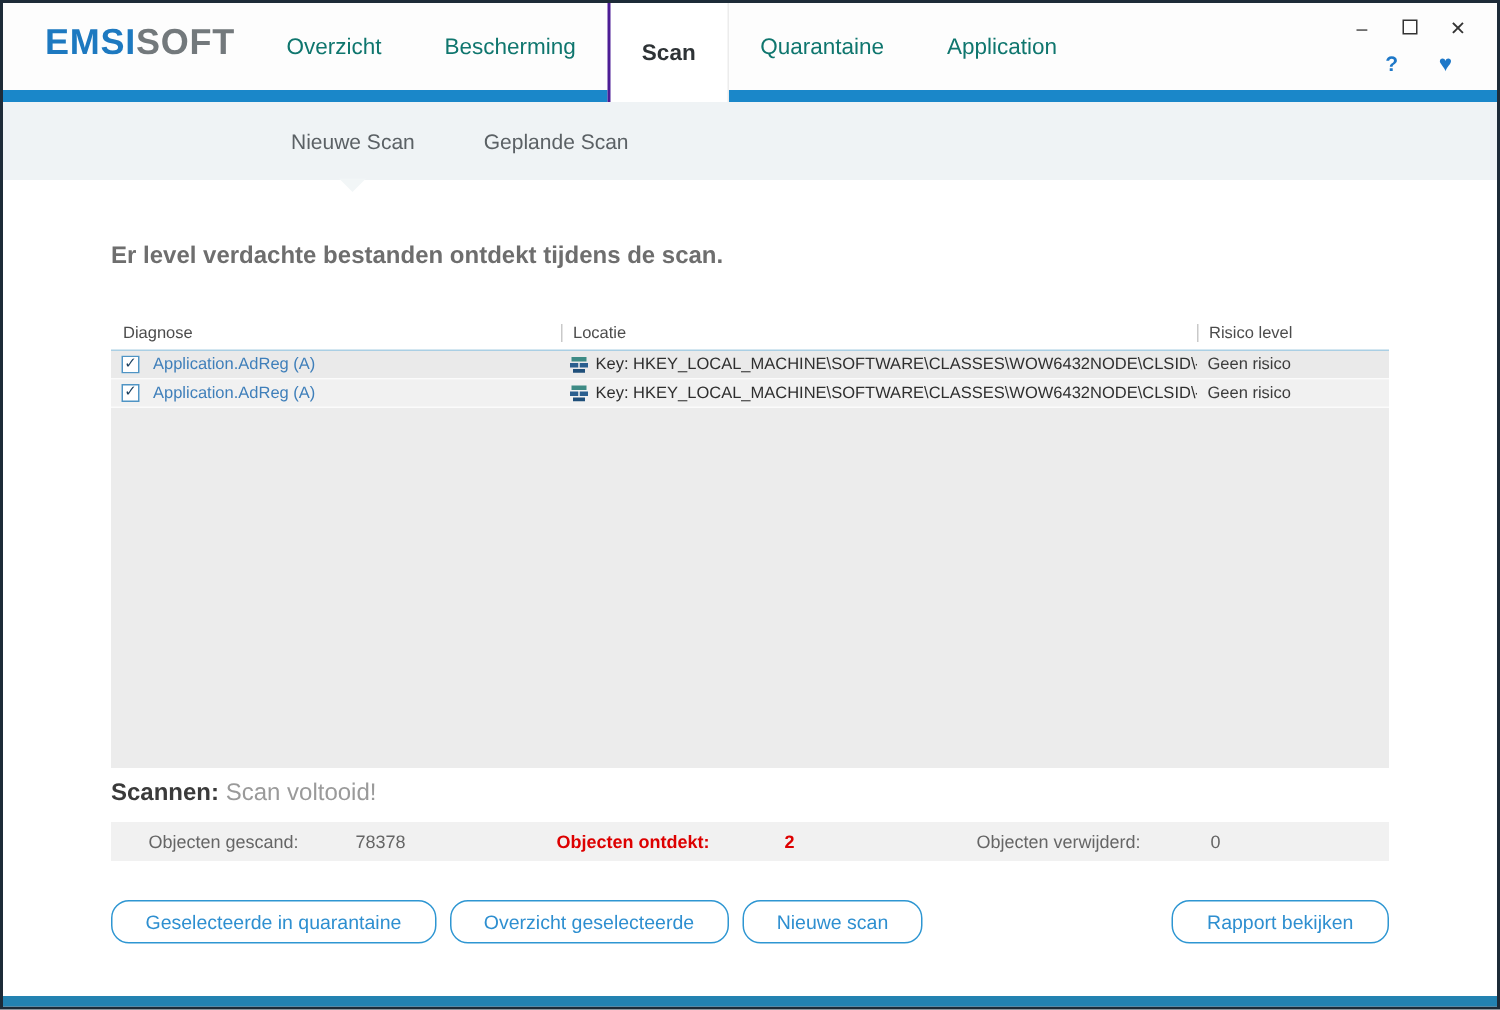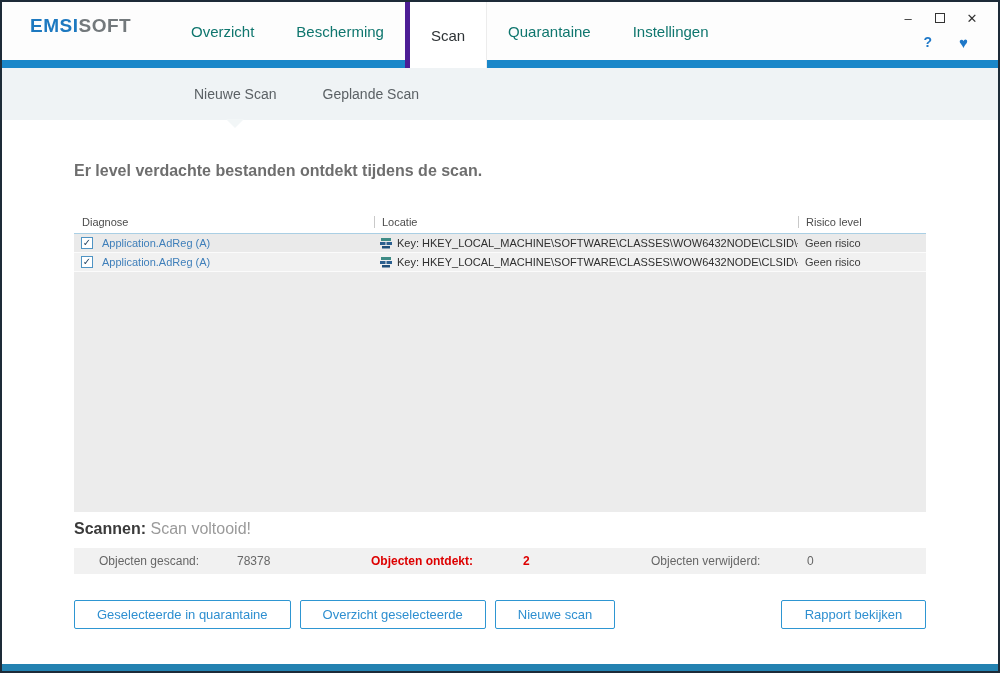--- a/index.html
+++ b/index.html
@@ -20,37 +20,37 @@
   
   .header {
     height: 66px; flex: none; position: relative; background: #fdfdfd;
   }
   .blue-bar {
     position: absolute; left: 0; right: 0; bottom: 0; height: 8px;
     background: #1a87c9; z-index: 1;
   }
   .logo {
     position: absolute; left: 28px; top: 13px;
-    font-size: 19px; font-weight: bold; letter-spacing: .5px;
+    font-size: 24px; font-weight: bold; letter-spacing: .5px;
     cursor: default; z-index: 2;
   }
   .logo-part1 { color: #1d79c0; }
   .logo-part2 { color: #73797c; }
   .nav {
     position: absolute; left: 168px; top: 0; height: 66px;
     display: flex; align-items: stretch; z-index: 2;
   }
   .nav-item {
     padding: 0 21px; font-size: 15px; color: #0f766e;
     display: flex; align-items: center; height: 58px; cursor: pointer;
   }
   .nav-item.active {
     height: 66px; background: #fff;
-    border-left: 5px solid #4c1d95; border-right: 1px solid #ececec;
-    font-weight: normal; color: #2e3336;
+    border-left: 2px solid #4c1d95; border-right: 1px solid #ececec;
+    font-weight: bold; color: #2e3336;
   }
   .win-controls {
     position: absolute; top: 5px; right: 10px; display: flex; z-index: 3;
   }
   .win-btn {
     width: 32px; height: 22px; display: flex; align-items: center;
     justify-content: center; color: #333; font-size: 13px; cursor: pointer;
   }
   .win-btn .max-square { width: 10px; height: 10px; border: 1px solid #333; display: block; }
   .header-extra {
@@ -116,21 +116,21 @@
     padding-left: 25px; display: grid;
     grid-template-columns: 138px 134px 152px 128px 156px 1fr;
     align-items: center; font-size: 12px; color: #666;
   }
   .stat-label, .stat-value { white-space: nowrap; }
   .stat-red { color: #dd0000; font-weight: bold; }
 
   .buttons { margin-top: 26px; display: flex; gap: 9px; }
   .btn {
     height: 29px; padding: 0 22px; background: #fff;
-    border: 1px solid #2e96d2; border-radius: 2px;
+    border: 1px solid #2e96d2; border-radius: 12px;
     color: #2e8fd0; font-size: 13px; font-family: "Liberation Sans", sans-serif;
     display: flex; align-items: center; justify-content: center; cursor: pointer;
   }
   .btn-report { margin-left: auto; min-width: 145px; }
 
   
   .bottom-bar { height: 7px; flex: none; background: #2382b1; }
 </style>
 </head>
 <body>
@@ -149,21 +149,21 @@
       <div class="nav-item">
           <span>Bescherming</span>
         </div>
       <div class="nav-item active">
           <span>Scan</span>
         </div>
       <div class="nav-item">
           <span>Quarantaine</span>
         </div>
       <div class="nav-item">
-          <span>Instellingen</span>
+          <span>Application</span>
         </div>
     </div>
 
     <div class="win-controls">
       <div class="win-btn">
           <span>–</span>
         </div>
       <div class="win-btn">
           <span class="max-square"></span>
         </div>

